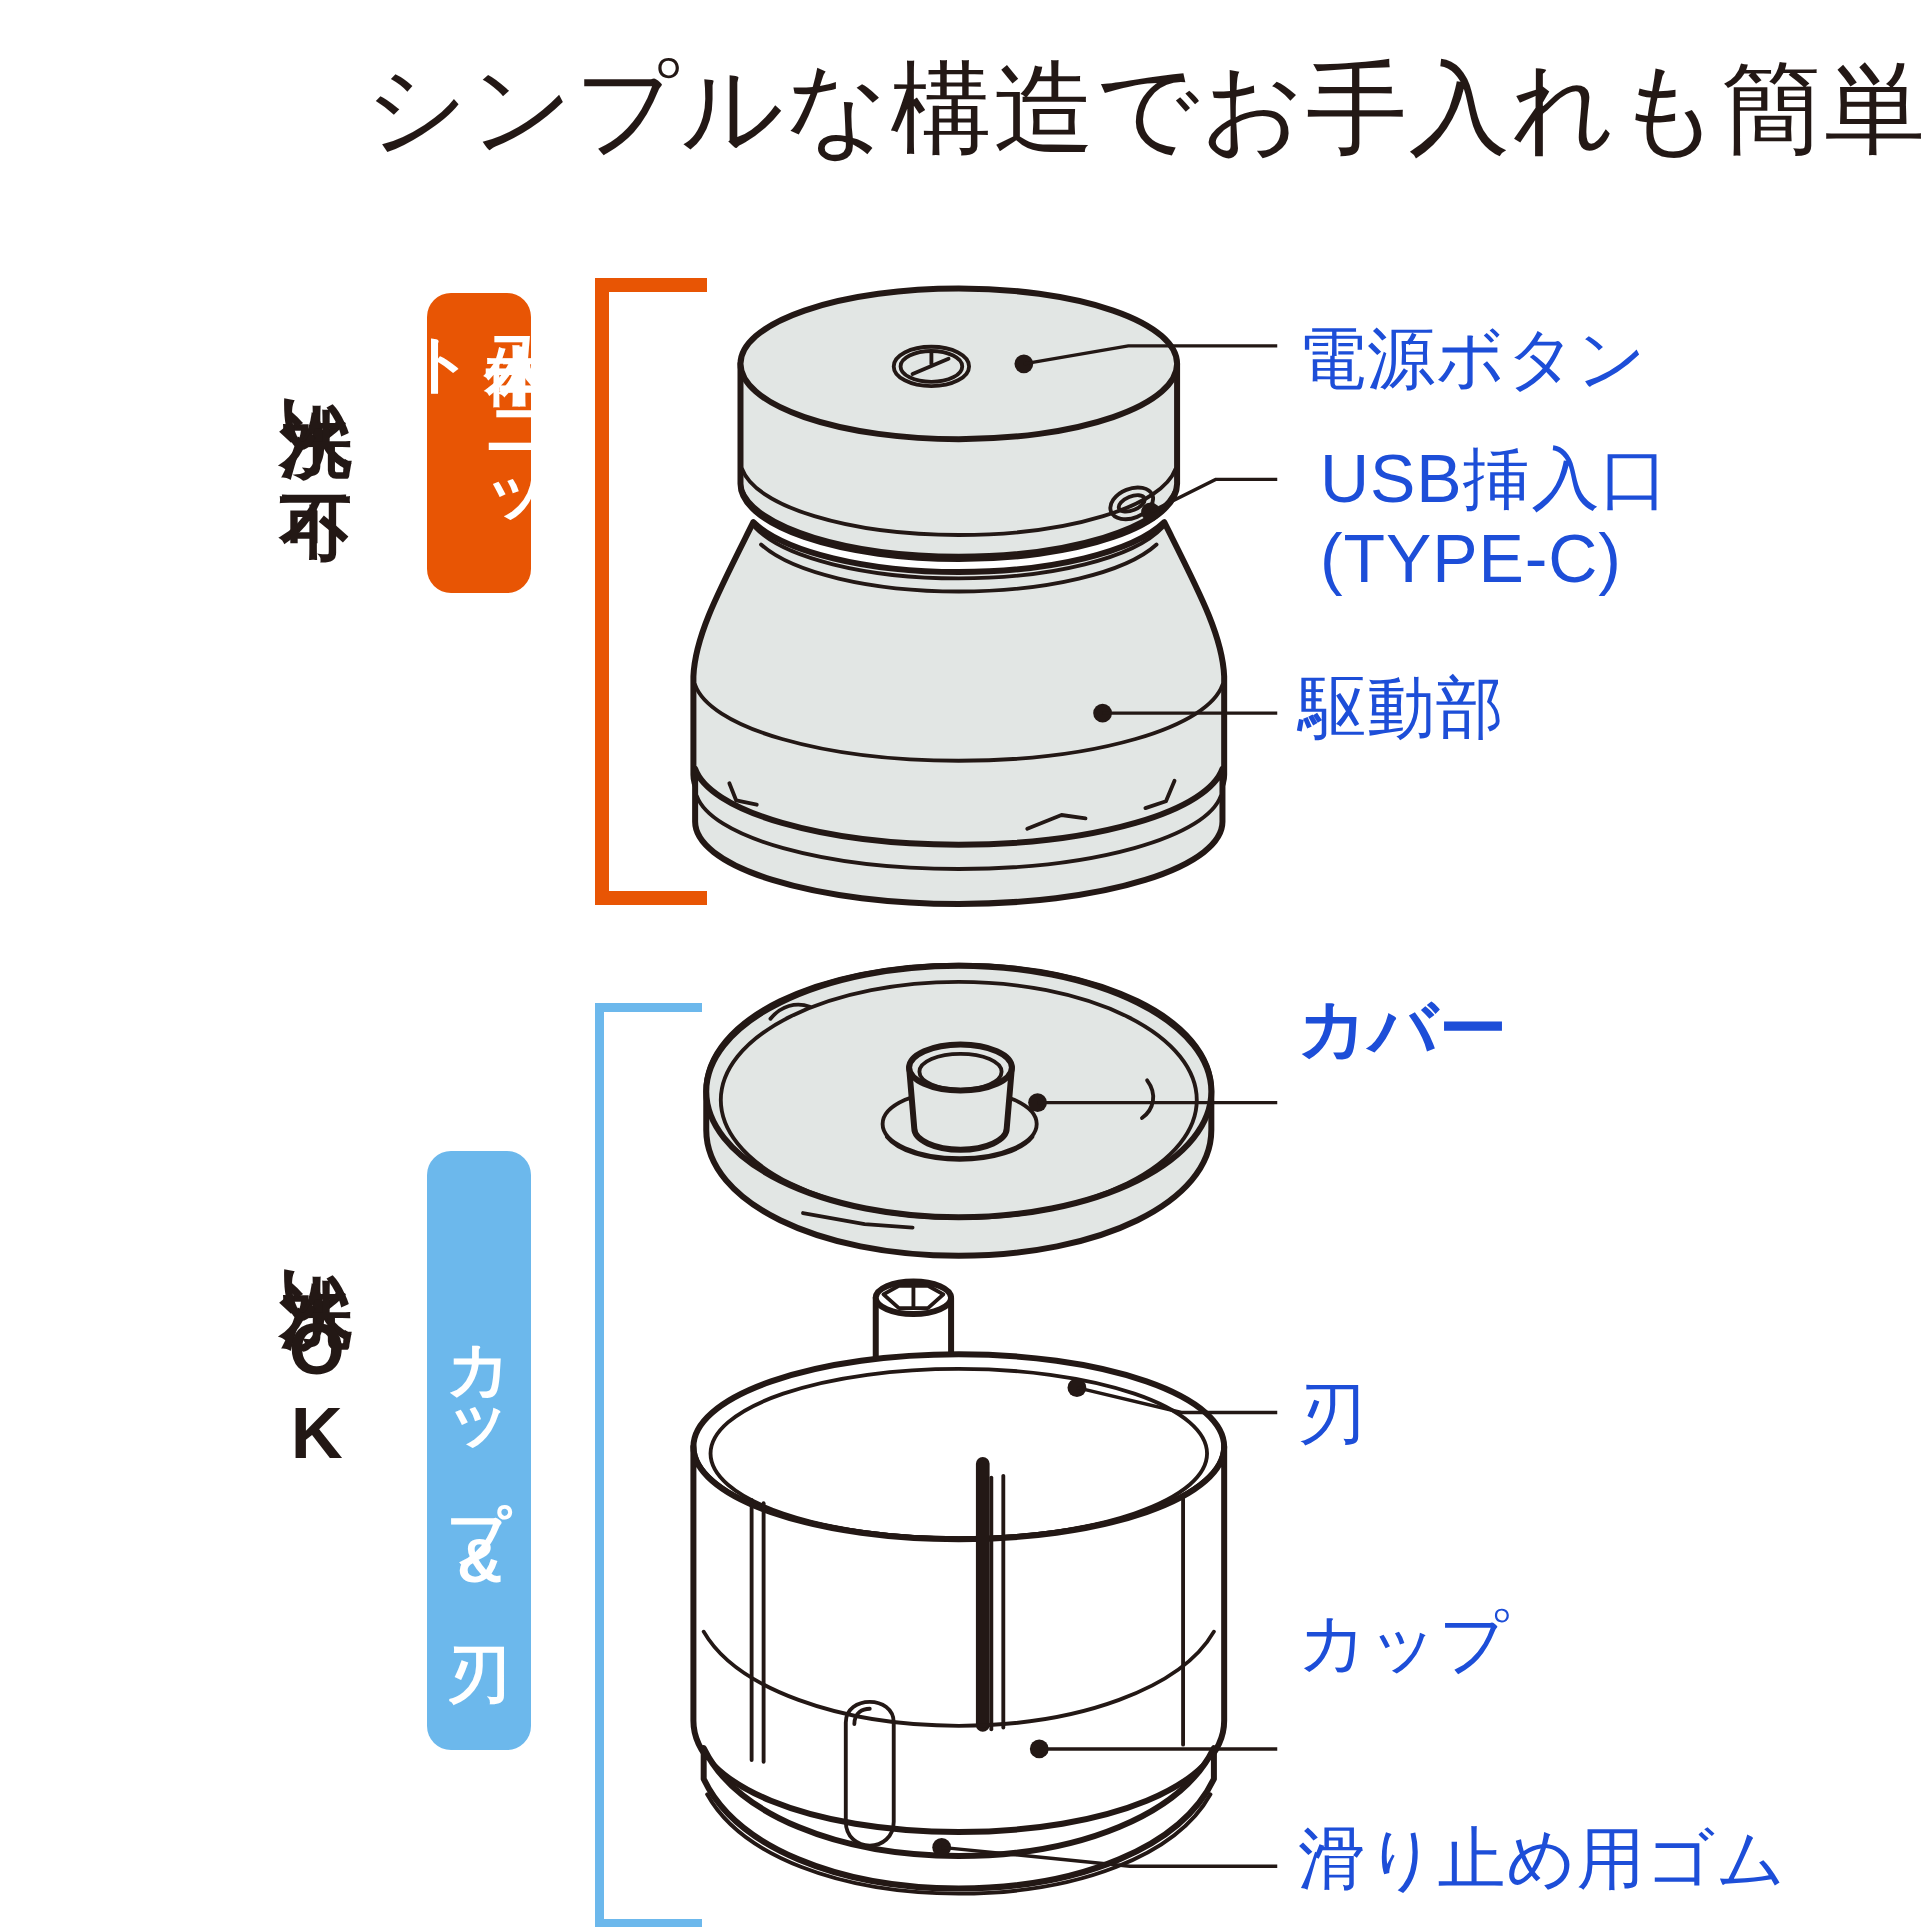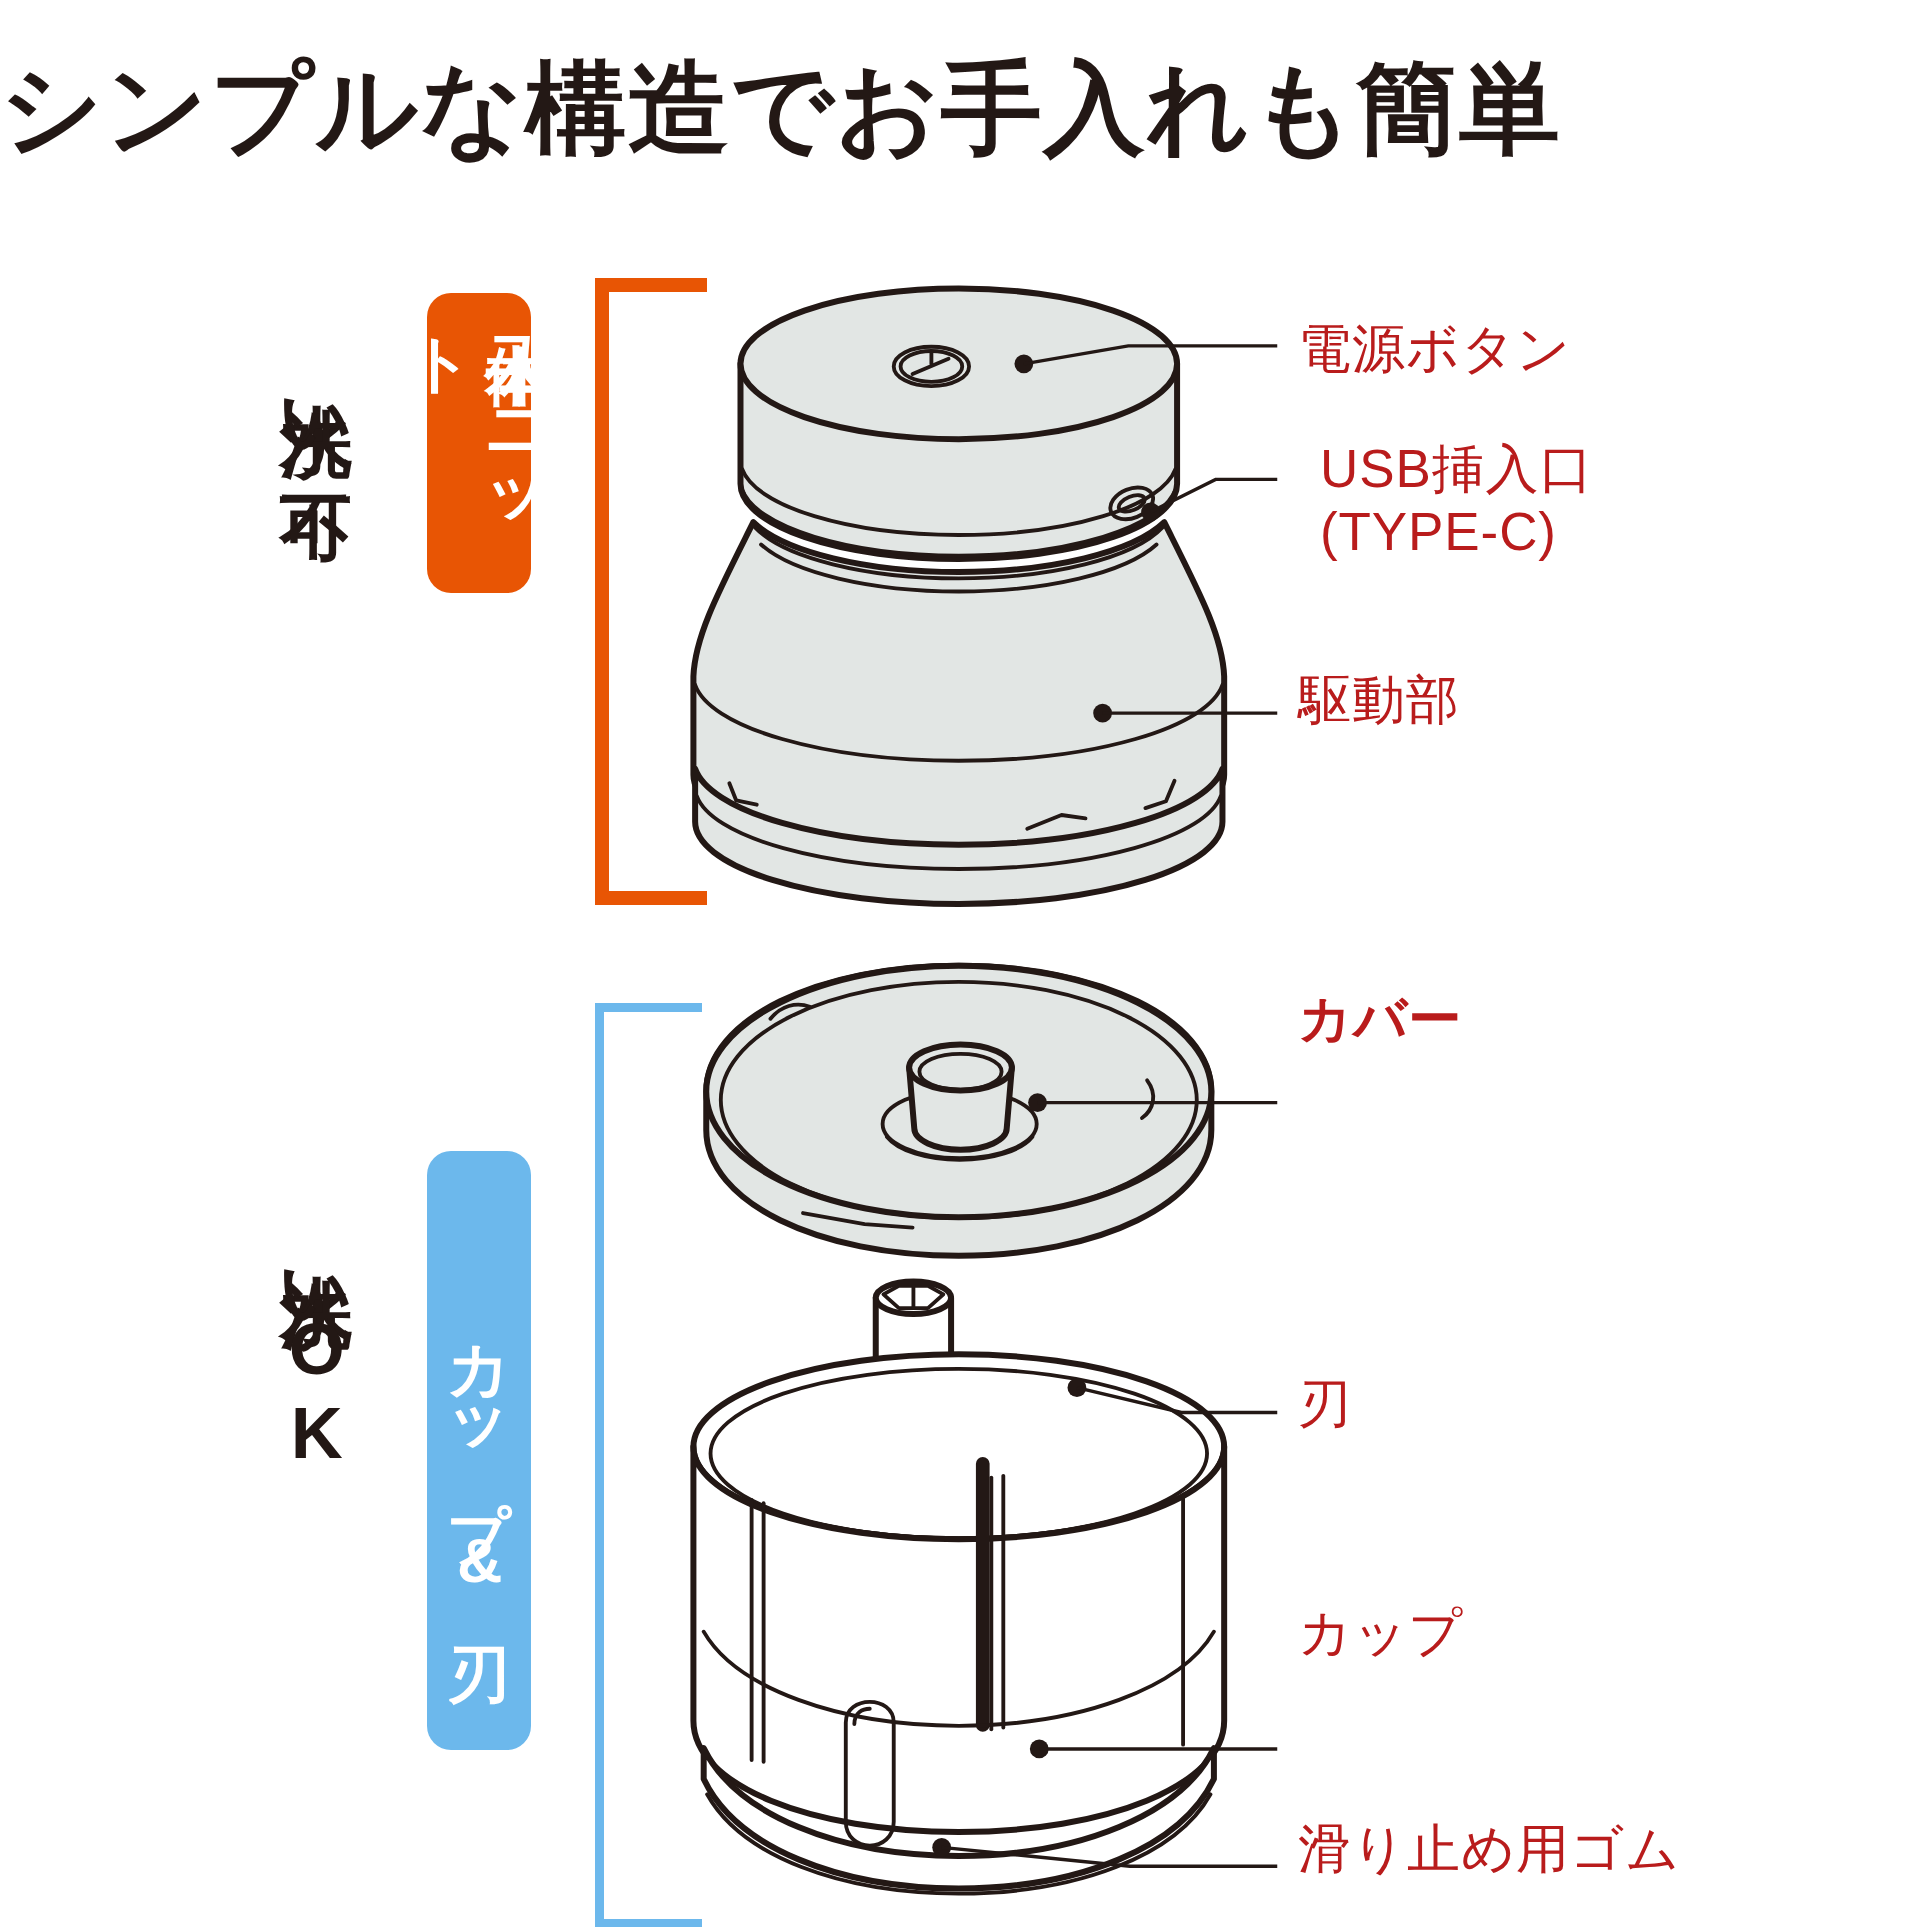--- a/index.html
+++ b/index.html
@@ -2,22 +2,22 @@
 <html style="font-size:13.7px"><head>
 <meta charset="utf-8">
 <style>
   html,body{margin:0;padding:0;background:#ffffff;}
   body{width:1927px;height:1927px;position:relative;overflow:hidden;
        font-family:"Liberation Sans","DejaVu Sans",sans-serif;color:#231815;}
 
   
   #title{
     position:absolute;left:0;top:53px;width:1927px;
-    text-align:left;font-size:101px;line-height:1.1;
-    font-weight:bold;letter-spacing:1.7px;color:#231815;
+    text-align:right;font-size:101px;line-height:1.1;
+    font-weight:normal;letter-spacing:1.7px;color:#231815;
     white-space:nowrap;
   }
 
   
   .vlabel{
     position:absolute;
     writing-mode:vertical-rl;
     text-orientation:upright;
     font-size:72px;font-weight:bold;line-height:1.22;
     letter-spacing:3.4px;color:#231815;
@@ -45,22 +45,22 @@
      border-top:14.6px solid #E85504;border-left:14.6px solid #E85504;border-bottom:14.6px solid #E85504;}
   #bracket-bottom{left:595px;top:1003px;width:98px;height:907px;
      border-top:9.4px solid #6CB8EC;border-left:9.4px solid #6CB8EC;border-bottom:9.4px solid #6CB8EC;}
 
   
   #art{position:absolute;left:0;top:0;width:1927px;height:1927px;pointer-events:none;}
 
   
   .callout{
     position:absolute;left:1298px;
-    font-size:53px;line-height:1.18;font-weight:500;
-    letter-spacing:0.9px;color:#b91c1c;white-space:pre-line;
+    font-size:68px;line-height:1.18;font-weight:500;
+    letter-spacing:0.9px;color:#1d4ed8;white-space:pre-line;
   }
   #cl-power {top:318px;}
   #cl-usb   {top:438px;margin-left:22px;}
   #cl-drive {top:673px;font-family:Liberation Mono, monospace;}
   #cl-cover {top:988px;font-weight:bold;}
   #cl-blade {top:1373px;}
   #cl-cup   {top:1602px;}
   #cl-rubber{top:1818px;}
 </style>
 </head>

